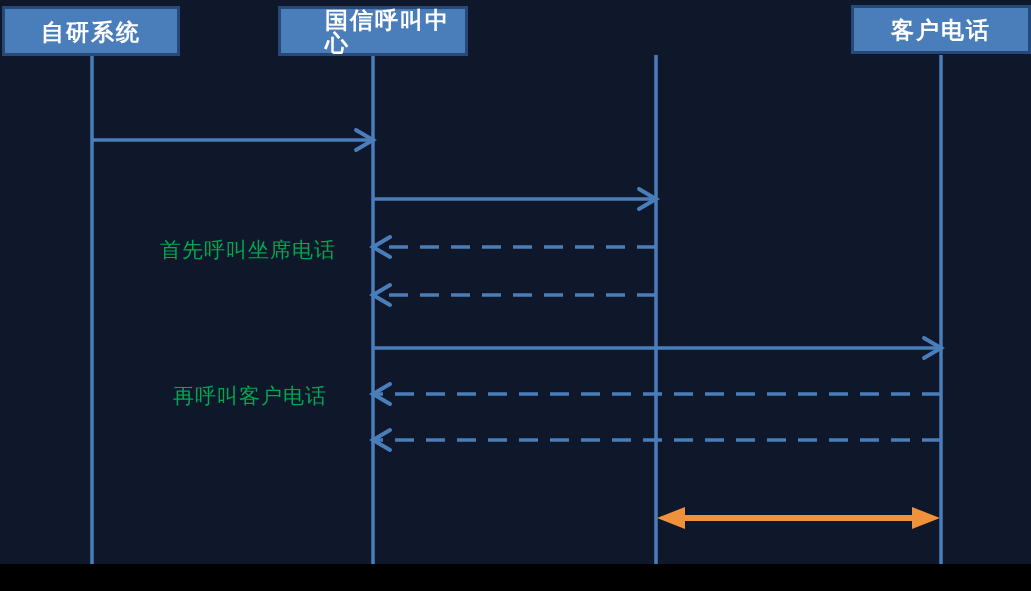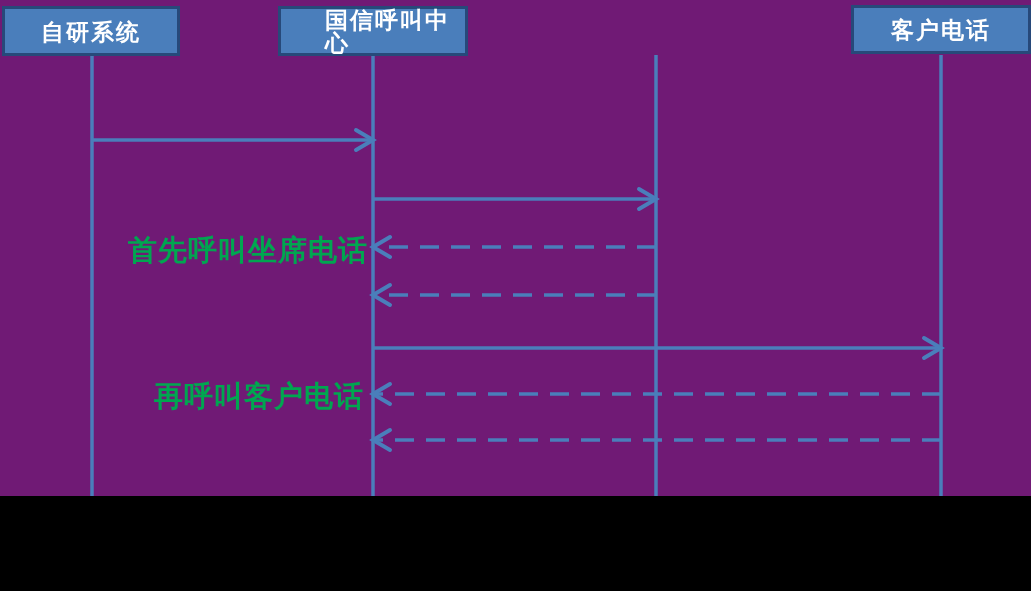--- a/index.html
+++ b/index.html
@@ -3,22 +3,22 @@
 <meta charset="utf-8">
 <style>
   html, body {
     margin: 0;
     padding: 0;
     background: #000000;
   }
   .stage {
     position: relative;
     width: 1031px;
-    height: 496px;
-    background: #701a75;
+    height: 564px;
+    background: #0f172a;
     overflow: hidden;
     font-family: "DejaVu Serif", "Liberation Serif", serif;
   }
   .stage svg {
     position: absolute;
     left: 0;
     top: 0;
   }
   .actor {
     position: absolute;
@@ -28,22 +28,22 @@
     align-items: center;
     justify-content: center;
     font-weight: bold;
     font-size: 23px;
     letter-spacing: 2px;
     line-height: 1;
   }
   .annotation {
     position: absolute;
     transform: translate(-50%, -50%);
-    font-weight: bold;
-    font-size: 29px;
+    font-weight: normal;
+    font-size: 21px;
     white-space: nowrap;
     letter-spacing: 1px;
     line-height: 1;
   }
 </style>
 </head>
 <body>
 
 <div class="stage">
   <svg id="diagram-svg" width="1031" height="591" viewBox="0 0 1031 591">
@@ -74,14 +74,14 @@
     <span>自研系统</span>
   </div>
   <div class="actor" style="left: 278px; top: 6px; width: 190px; height: 50px; background: rgb(74, 126, 187); border-color: rgb(39, 73, 122); color: rgb(255, 255, 255); padding-left: 44px;">
     <span>国信呼叫中心</span>
   </div>
   <div class="actor" style="left: 851px; top: 5px; width: 180px; height: 49px; background: rgb(74, 126, 187); border-color: rgb(39, 73, 122); color: rgb(255, 255, 255); justify-content: center;">
     <span>客户电话</span>
   </div>
 
   <div class="annotation" style="left: 248px; top: 250px; color: rgb(0, 166, 80);">首先呼叫坐席电话</div>
-  <div class="annotation" style="left: 259px; top: 396px; color: rgb(0, 166, 80);">再呼叫客户电话</div>
+  <div class="annotation" style="left: 250px; top: 396px; color: rgb(0, 166, 80);">再呼叫客户电话</div>
 </div>
 
 </body></html>

